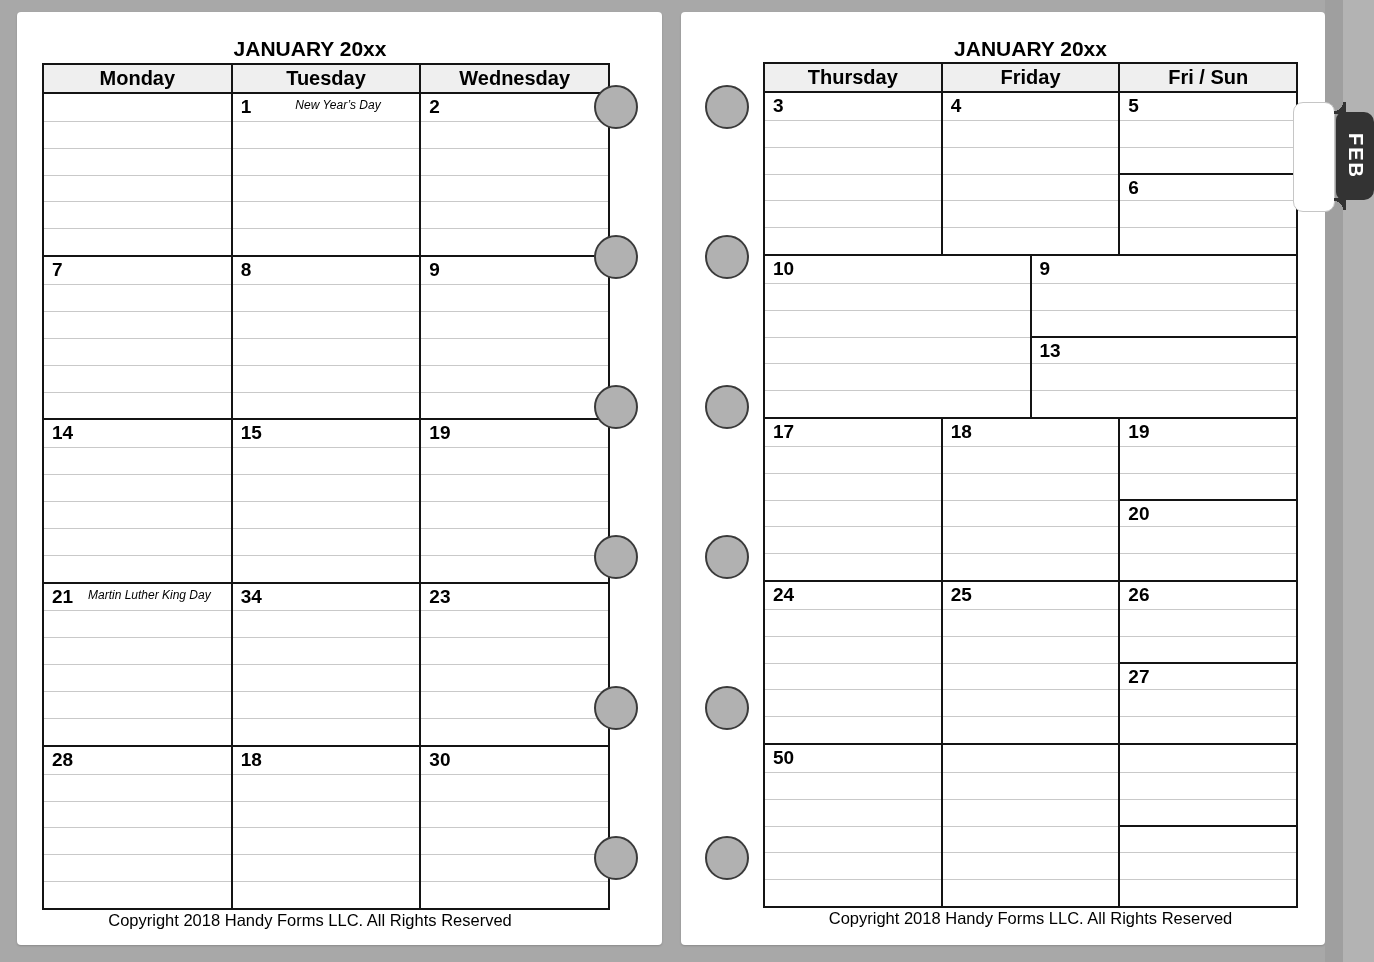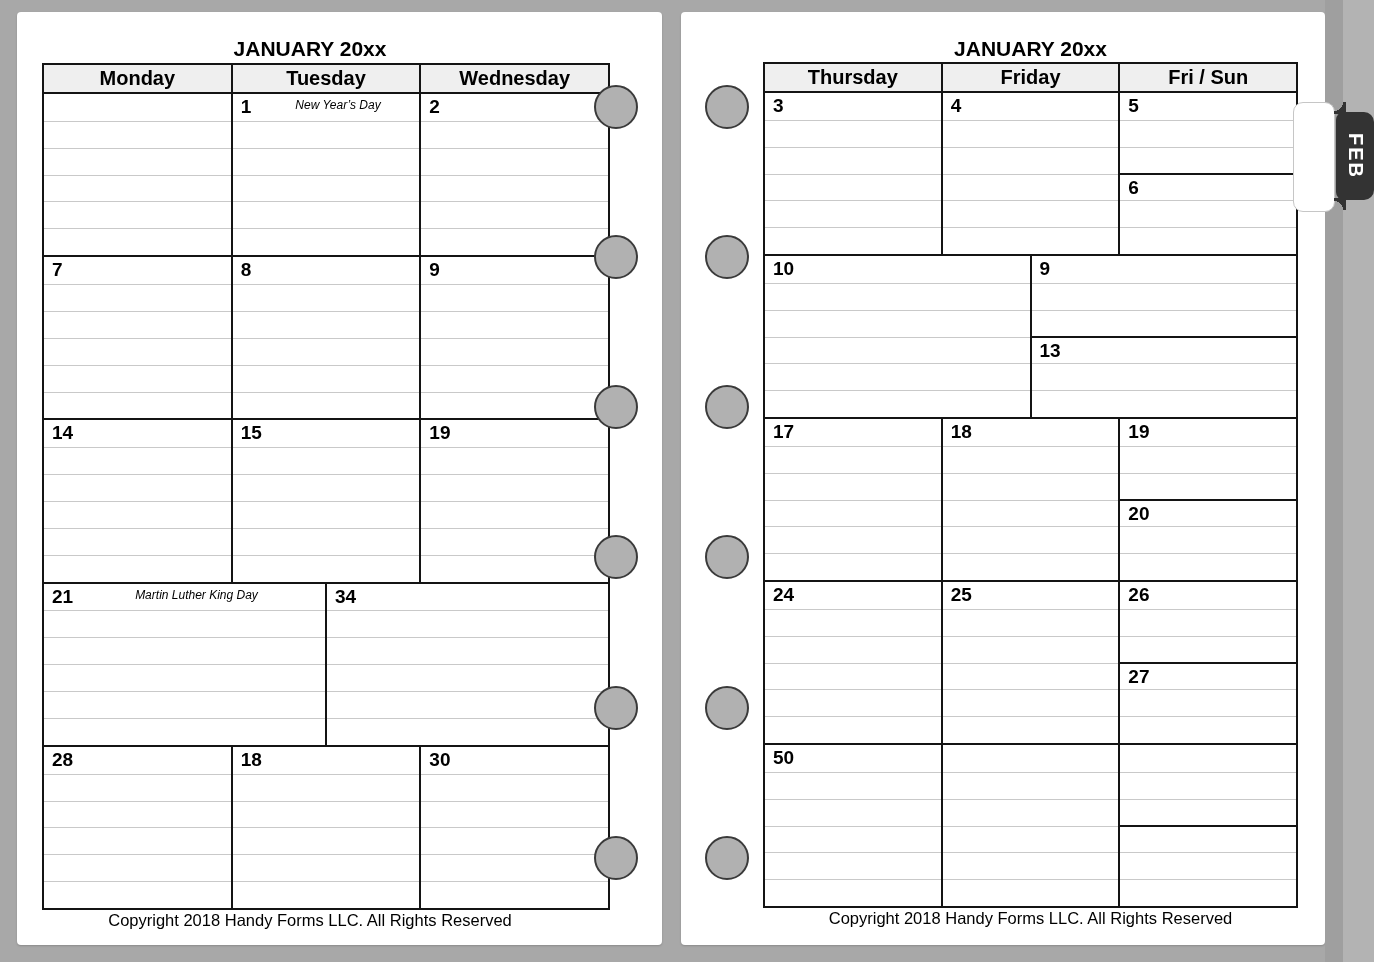--- a/index.html
+++ b/index.html
@@ -158,20 +158,28 @@
             <span class="dnum">21</span>
             <span class="note">Martin Luther King Day</span>
           </div>
           <div class="cell">
             <div class="rline" style="top: 16.6667%;"></div>
             <div class="rline" style="top: 33.3333%;"></div>
             <div class="rline" style="top: 50%;"></div>
             <div class="rline" style="top: 66.6667%;"></div>
             <div class="rline" style="top: 83.3333%;"></div>
             <span class="dnum">34</span>
+          </div>
+          <div class="cell">
+            <div class="rline" style="top: 16.6667%;"></div>
+            <div class="rline" style="top: 33.3333%;"></div>
+            <div class="rline" style="top: 50%;"></div>
+            <div class="rline" style="top: 66.6667%;"></div>
+            <div class="rline" style="top: 83.3333%;"></div>
+            <span class="dnum">23</span>
           </div>
         </div>
         <div class="week">
           <div class="cell">
             <div class="rline" style="top: 16.6667%;"></div>
             <div class="rline" style="top: 33.3333%;"></div>
             <div class="rline" style="top: 50%;"></div>
             <div class="rline" style="top: 66.6667%;"></div>
             <div class="rline" style="top: 83.3333%;"></div>
             <span class="dnum">28</span>

